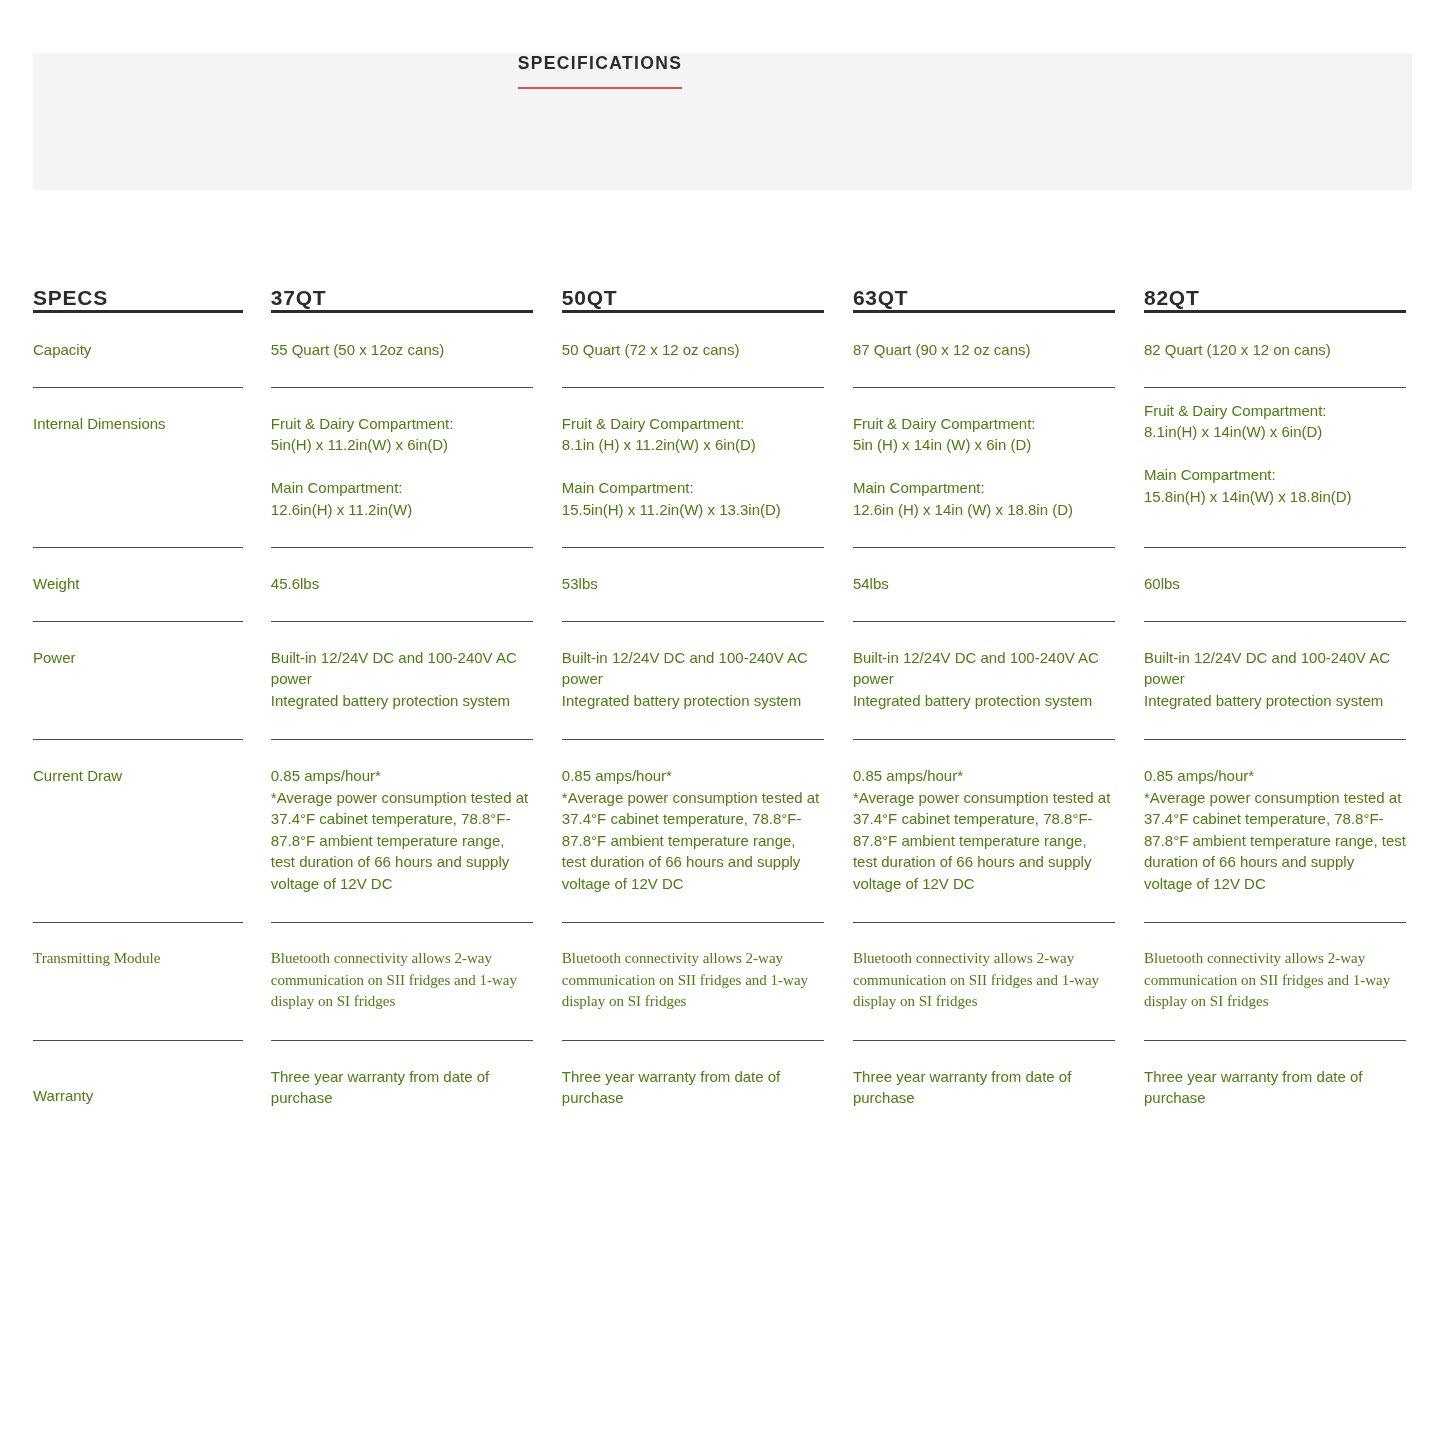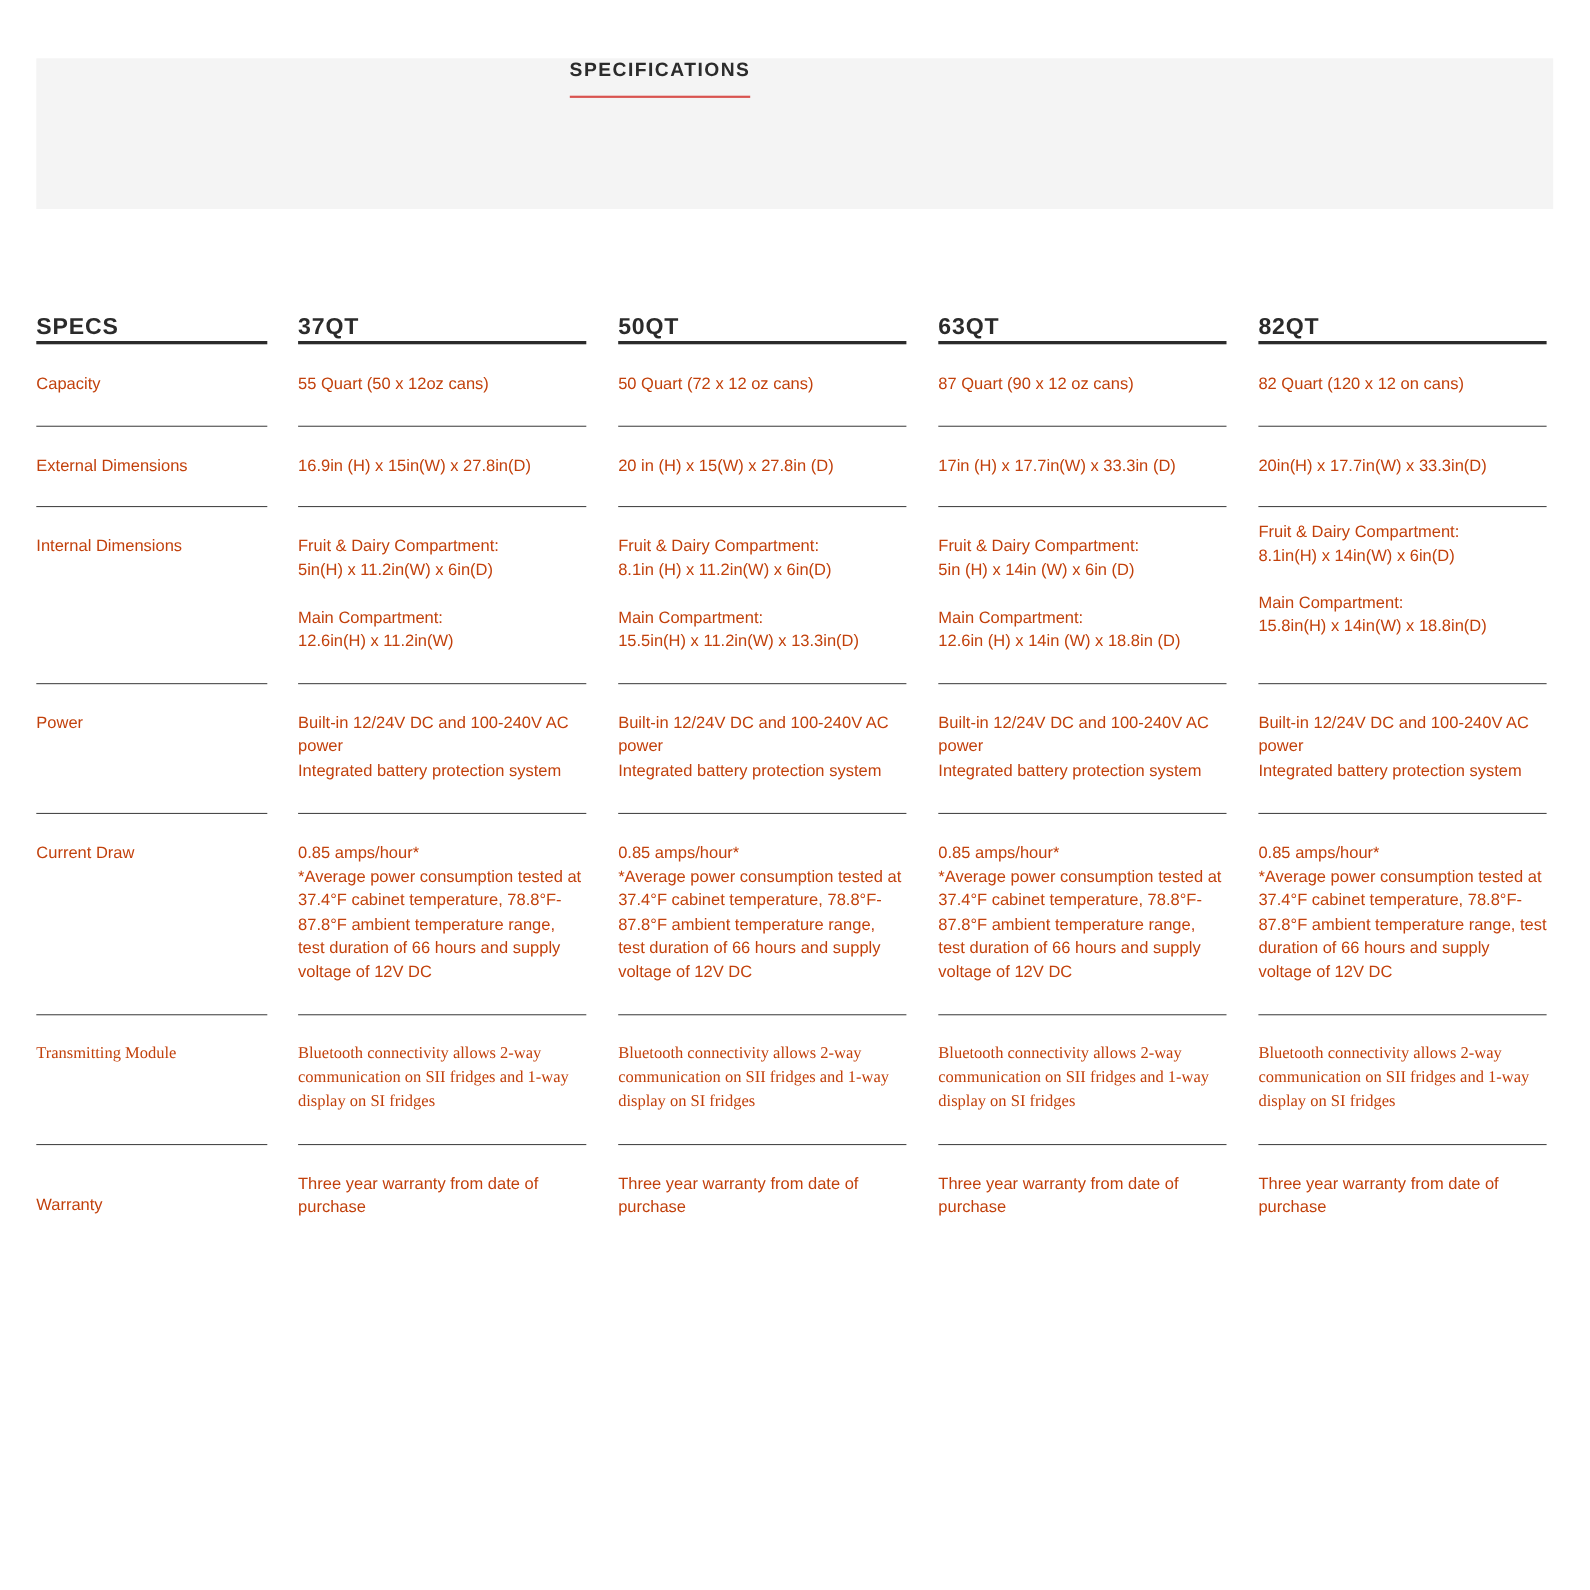--- a/index.html
+++ b/index.html
@@ -80,21 +80,21 @@
     padding-bottom: 22px;
     border-bottom: 3px solid #2b2b2b;
     white-space: nowrap;
   }
   .gap-cell { border: none; }
 
   
   .lbl-cell, .val-cell {
     font-size: 15px;
     line-height: 21.5px;
-    color: #c2410c;
+    color: #4d7c0f;
     border-bottom: 1.5px solid #4a4a4a;
     padding-top: 20px;
     padding-bottom: 20px;
   }
   .lbl-cell { white-space: nowrap; }
 
   
   tr.r-capacity .lbl-cell,
   tr.r-capacity .val-cell { padding-top: 26px; padding-bottom: 26px; }
 
@@ -171,31 +171,20 @@
         <td class="gap-cell"></td>
         <td class="val-cell">55 Quart (50 x 12oz cans)</td>
         <td class="gap-cell"></td>
         <td class="val-cell">50 Quart (72 x 12 oz cans)</td>
         <td class="gap-cell"></td>
         <td class="val-cell">87 Quart (90 x 12 oz cans)</td>
         <td class="gap-cell"></td>
         <td class="val-cell">82 Quart (120 x 12 on cans)</td>
       </tr>
 
-      <tr class="r-external">
-        <td class="lbl-cell">External Dimensions</td>
-        <td class="gap-cell"></td>
-        <td class="val-cell">16.9in (H) x 15in(W) x 27.8in(D)</td>
-        <td class="gap-cell"></td>
-        <td class="val-cell">20 in (H) x 15(W) x 27.8in (D)</td>
-        <td class="gap-cell"></td>
-        <td class="val-cell">17in (H) x 17.7in(W) x 33.3in (D)</td>
-        <td class="gap-cell"></td>
-        <td class="val-cell">20in(H) x 17.7in(W) x  33.3in(D)</td>
-      </tr>
 
       <tr class="r-internal">
         <td class="lbl-cell">Internal Dimensions</td>
         <td class="gap-cell"></td>
         <td class="val-cell">
             <div class="block">Fruit &amp; Dairy Compartment:<br>5in(H) x 11.2in(W) x 6in(D)</div>
             <div class="block">Main Compartment:<br>12.6in(H) x 11.2in(W)</div>
           </td>
         <td class="gap-cell"></td>
         <td class="val-cell">
@@ -207,20 +196,31 @@
             <div class="block">Fruit &amp; Dairy Compartment:<br>5in (H) x 14in (W) x 6in (D)</div>
             <div class="block">Main Compartment:<br>12.6in (H) x 14in (W) x 18.8in (D)</div>
           </td>
         <td class="gap-cell"></td>
         <td class="val-cell top-shift">
             <div class="block">Fruit &amp; Dairy Compartment:<br>8.1in(H) x 14in(W) x 6in(D)</div>
             <div class="block">Main Compartment:<br>15.8in(H) x 14in(W) x 18.8in(D)</div>
           </td>
       </tr>
 
+      <tr class="r-weight">
+        <td class="lbl-cell">Weight</td>
+        <td class="gap-cell"></td>
+        <td class="val-cell">45.6lbs</td>
+        <td class="gap-cell"></td>
+        <td class="val-cell">53lbs</td>
+        <td class="gap-cell"></td>
+        <td class="val-cell">54lbs</td>
+        <td class="gap-cell"></td>
+        <td class="val-cell">60lbs</td>
+      </tr>
 
 
       <tr class="r-power">
         <td class="lbl-cell">Power</td>
         <td class="gap-cell"></td>
         <td class="val-cell">Built-in 12/24V DC and 100-240V AC power<br>Integrated battery protection system</td>
         <td class="gap-cell"></td>
         <td class="val-cell">Built-in 12/24V DC and 100-240V AC power<br>Integrated battery protection system</td>
         <td class="gap-cell"></td>
         <td class="val-cell">Built-in 12/24V DC and 100-240V AC power<br>Integrated battery protection system</td>

